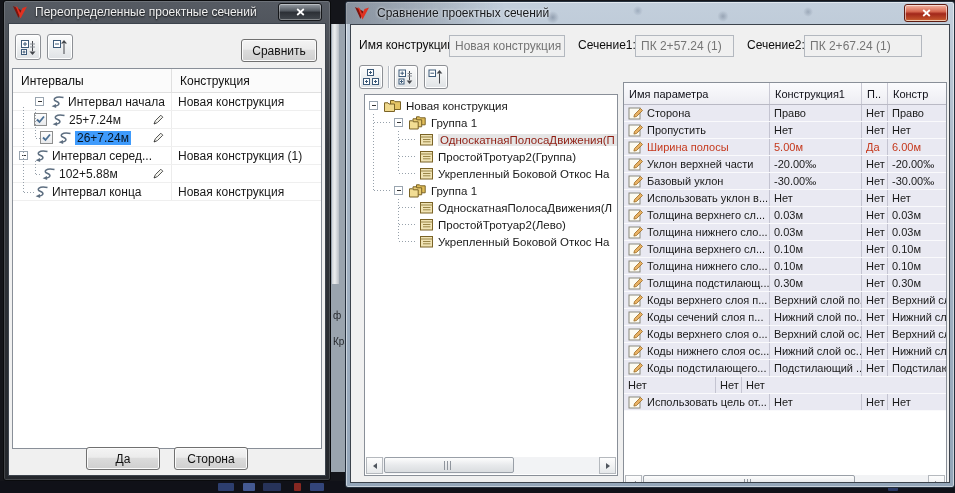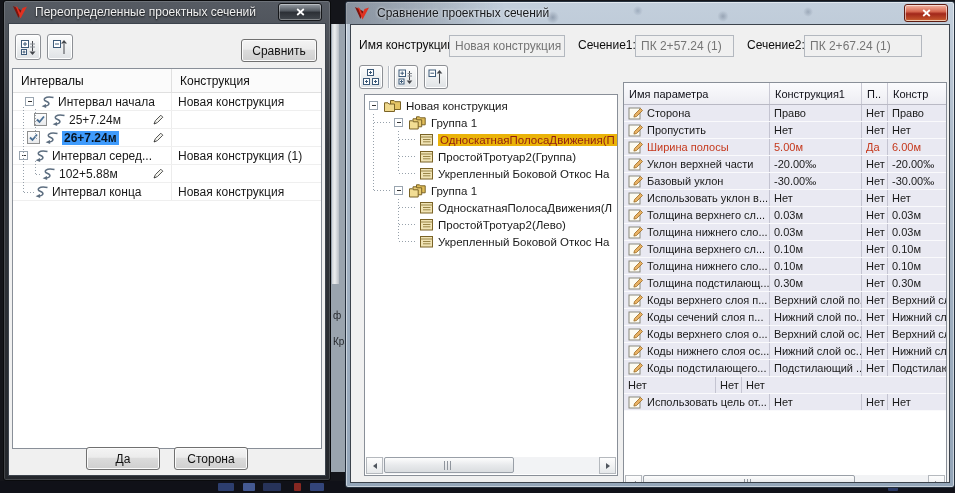--- a/index.html
+++ b/index.html
@@ -78,21 +78,21 @@
   .dfield{position:absolute;top:0;height:22px;background:#f0f0f0;border:1px solid #b3b8bf;color:#757575;
           display:flex;align-items:center;padding:0 5px;overflow:hidden}
 
   
   .panel{position:absolute;background:#fff;border:1px solid #898f98;overflow:hidden}
   .treepanel{left:13px;top:69px;width:254px;height:382px}
   #rtree{position:relative;padding-top:2px}
   .trow-t{height:17px;display:flex;align-items:center;overflow:hidden;position:relative}
   .ticon{flex:none;margin-right:4px;display:flex;align-items:center}
   .tlabel{font-size:11.5px}
-  .tsel{background:#eab308;color:#8f1d12;padding:0 2px}
+  .tsel{background:#e5e5e5;color:#8f1d12;padding:0 2px}
 
   
   .tablepanel{left:272px;top:57px;width:324px;height:412px;background:#fff}
   .thead{height:22px;display:flex;border-bottom:1px solid #b9b9c4}
   .th{display:flex;align-items:center;padding-left:5px;border-right:1px solid #c9c9d4;
       background:linear-gradient(#fbfbfd,#ededf3);overflow:hidden;font-size:11px;color:#101018}
   .trow{height:17px;display:flex;background:#e9e9f2;border-bottom:1px solid #fafafc;font-size:11px}
   .td{display:flex;align-items:center;padding-left:4px;border-right:1px solid #c4c4d1;overflow:hidden}
   .cw0{width:146px}.cw1{width:92px}.cw2{width:26px}.cw3{flex:1;border-right:none}
   .diff .td{color:#c5381c}
@@ -130,21 +130,21 @@
 </div>
 
 <div class="dialog dlg-left">
   <div class="titlebar tb-dark">
     <span class="logo">
       <svg width="17" height="15" viewBox="0 0 17 15">
           <path d="M1 1 L6.5 13 L9.5 5.5 L7 4 Z" fill="#7e130b"></path>
           <path d="M3.5 1 L8.5 13.5 L15 1.5 L10.5 3 L8.3 8 L5.6 2.2 Z" fill="#e23120"></path>
         </svg>
     </span>
-    <span class="ttl">Переопределенные проектных сечений</span>
+    <span class="ttl">Переопределенные проектные сечений</span>
     <span class="closebtn close-dark">
       <span><svg width="9" height="8" viewBox="0 0 9 8">
             <path d="M1.2 1 L7.8 7 M7.8 1 L1.2 7" stroke="#fff" stroke-width="1.7"></path>
           </svg></span>
     </span>
   </div>
   <div class="client">
     <div style="position:absolute;left:6px;top:10px;display:flex;gap:6px">
       <span class="tbtn">
         <svg width="17" height="17" viewBox="0 0 17 17">
@@ -173,21 +173,21 @@
     </div>
     <button class="win7btn compare">Сравнить</button>
 
     <div class="listbox">
       <div class="lheader">
         <div class="lh lh1">Интервалы</div>
         <div class="lh">Конструкция</div>
       </div>
       <div id="left-rows">
           <div class="lrow">
-            <div class="lc1" style="padding-left: 12px;">
+            <div class="lc1" style="padding-left: 22px;">
               <span class="exp"></span>
               <span class="secicon">
                 <svg width="16" height="13" viewBox="0 0 16 13">
                   <path d="M14.5 2.6 C6 .8 2.8 4.6 7.2 6.3 C11.4 7.9 10.8 10.6 5.2 11.2" fill="none" stroke="#5d6e80" stroke-width="1.5"></path>
                   <path d="M7 9 L2.6 11.3 L7.2 12.9 Z" fill="#5d6e80"></path>
                 </svg>
               </span>
               <span class="llabel">Интервал начала</span>
             </div>
             <div class="lc2">
@@ -213,21 +213,21 @@
                   <path d="M3 11 L4.4 7.6 L9.8 2.2 L11.8 4.2 L6.4 9.6 Z" fill="#f2f2ec" stroke="#555" stroke-width="1"></path>
                   <path d="M3 11 L4.6 10.6 L3.4 9.4 Z" fill="#333"></path>
                 </svg>
               </span>
             </div>
             <div class="lc2">
               <span class="clabel"></span>
             </div>
           </div>
           <div class="lrow">
-            <div class="lc1" style="padding-left: 14px; font-weight: bold;">
+            <div class="lc1" style="padding-left: 27px;">
               <span class="cb">
                 <svg width="11" height="11" viewBox="0 0 11 11">
                   <path d="M2 5.5 L4.5 8 L9 2.5" fill="none" stroke="#4a6f94" stroke-width="1.8"></path>
                 </svg>
               </span>
               <span class="secicon">
                 <svg width="16" height="13" viewBox="0 0 16 13">
                   <path d="M14.5 2.6 C6 .8 2.8 4.6 7.2 6.3 C11.4 7.9 10.8 10.6 5.2 11.2" fill="none" stroke="#5d6e80" stroke-width="1.5"></path>
                   <path d="M7 9 L2.6 11.3 L7.2 12.9 Z" fill="#5d6e80"></path>
                 </svg>

